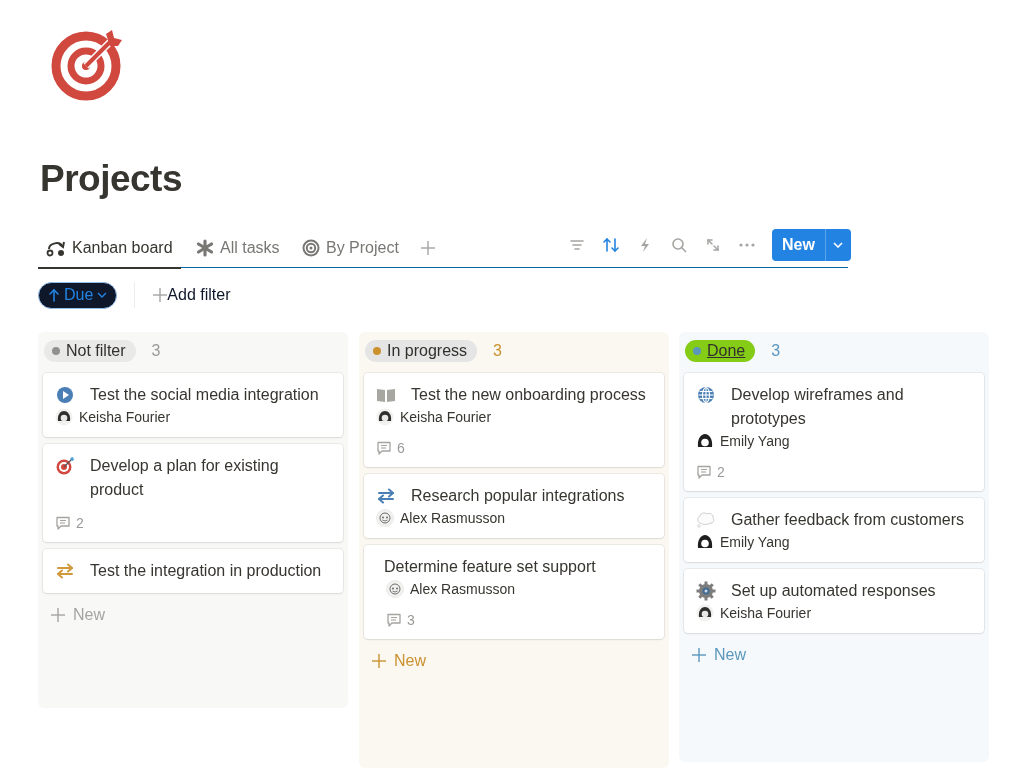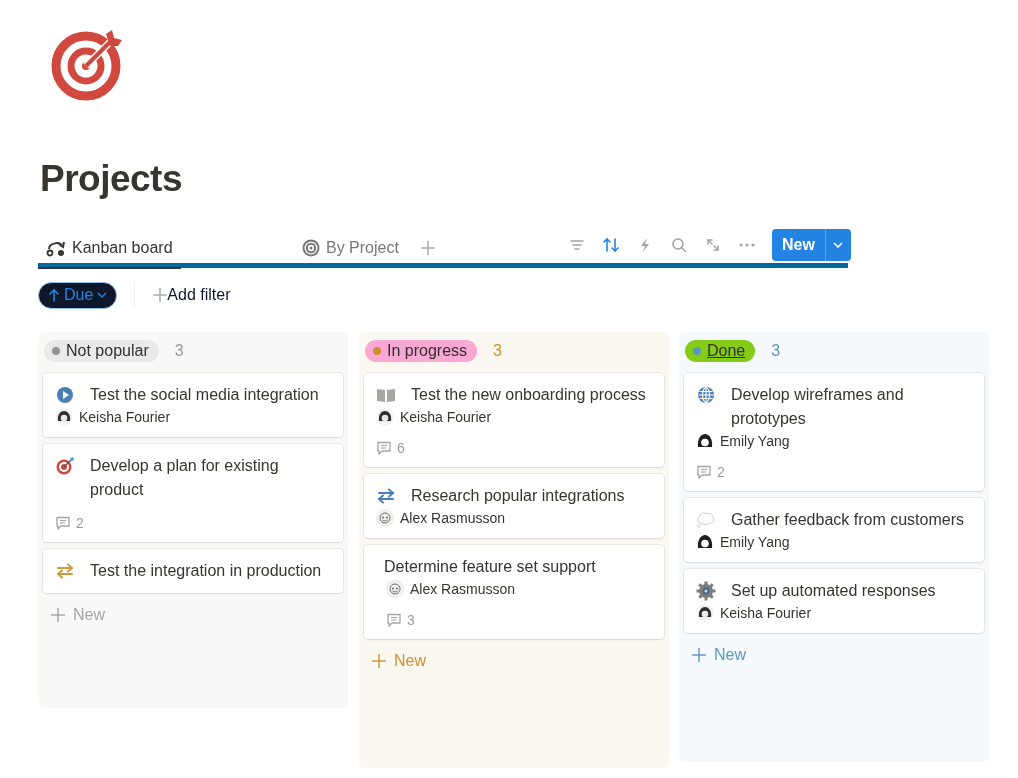--- a/index.html
+++ b/index.html
@@ -3,21 +3,21 @@
 <meta charset="utf-8">
 <style>
   * { box-sizing: border-box; margin: 0; padding: 0; }
   html, body { width: 1018px; height: 778px; background: #ffffff; overflow: hidden; }
   body { font-family: "Liberation Sans", "DejaVu Sans", sans-serif; color: #37352f; position: relative; }
 
   .page-icon { position: absolute; left: 50px; top: 26px; width: 76px; height: 76px; }
 
   .page-title { position: absolute; left: 40px; top: 158px; font-size: 37px; font-weight: 700; color: #37352f; letter-spacing: -0.5px; }
 
-  .tabs-bar { position: absolute; left: 38px; top: 228px; width: 810px; height: 40px; border-bottom: 5px solid #0369a1; }
+  .tabs-bar { position: absolute; left: 38px; top: 228px; width: 810px; height: 40px; border-bottom: 1px solid #0369a1; }
   .tab { position: absolute; top: 0; height: 40px; display: flex; align-items: center; gap: 6px; font-size: 16px; color: #787774; cursor: pointer; }
   .tab.active { color: #37352f; }
   .tab.active::after { content: ""; position: absolute; left: 0; right: 0; bottom: -1px; height: 2px; background: #37352f; }
   .tab svg { display: block; }
   .tab-kanban { left: 0; padding: 0 8px; }
   .tab-all { left: 158px; }
   .tab-project { left: 264px; }
   .tab-add { left: 382px; font-size: 22px; color: #a5a4a1; font-weight: 300; }
 
   .toolbar { position: absolute; top: 229px; left: 560px; height: 32px; display: flex; align-items: center; }
@@ -71,20 +71,32 @@
     <span>
       <svg width="20" height="18" viewBox="0 0 20 18">
           <path d="M3 10 C3 4, 14 2, 16 7" fill="none" stroke="#37352f" stroke-width="2"></path>
           <path d="M13 5 L17 8 L18 3" fill="none" stroke="#37352f" stroke-width="2"></path>
           <circle cx="4" cy="14" r="2.5" fill="none" stroke="#37352f" stroke-width="1.8"></circle>
           <circle cx="15" cy="14" r="3" fill="#37352f"></circle>
         </svg>
     </span>
     <span>Kanban board</span>
   </div>
+  <div class="tab tab-all">
+    <span>
+      <svg width="18" height="18" viewBox="0 0 18 18">
+          <g stroke="#787774" stroke-width="3.2" stroke-linecap="round">
+            <line x1="9" y1="2" x2="9" y2="16"></line>
+            <line x1="2.5" y1="5" x2="15.5" y2="13"></line>
+            <line x1="2.5" y1="13" x2="15.5" y2="5"></line>
+          </g>
+        </svg>
+    </span>
+    <span>All tasks</span>
+  </div>
   <div class="tab tab-project">
     <span>
       <svg width="18" height="18" viewBox="0 0 18 18">
           <circle cx="9" cy="9" r="7.5" fill="none" stroke="#787774" stroke-width="2"></circle>
           <circle cx="9" cy="9" r="4.2" fill="none" stroke="#787774" stroke-width="2"></circle>
           <circle cx="9" cy="9" r="1.5" fill="#787774"></circle>
         </svg>
     </span>
     <span>By Project</span>
   </div>
@@ -180,21 +192,21 @@
         </g>
       </svg>
     <span>Add filter</span>
   </div>
 </div>
 
 <div class="column col-1">
   <div class="col-header">
     <div class="status-pill" style="background:#e9e9e7;">
       <span class="status-dot" style="background:#91918e;"></span>
-      <span>Not popular</span>
+      <span>Not filter</span>
     </div>
     <span class="col-count" style="color:#9b9a97;">3</span>
   </div>
 
   <div class="card">
     <div class="card-title">
       <span class="ticon">
         <svg width="18" height="18" viewBox="0 0 18 18">
             <circle cx="9" cy="9" r="8" fill="#4a7fb5"></circle>
             <path d="M7 5 L13 9 L7 13 Z" fill="#fff"></path>
@@ -259,21 +271,21 @@
           <line x1="7" y1="0" x2="7" y2="14"></line>
           <line x1="0" y1="7" x2="14" y2="7"></line>
         </g>
       </svg>
     <span>New</span>
   </div>
 </div>
 
 <div class="column col-2">
   <div class="col-header">
-    <div class="status-pill" style="background:#f9a8d4;">
+    <div class="status-pill" style="background:#e5e5e5;">
       <span class="status-dot" style="background:#cb912f;"></span>
       <span>In progress</span>
     </div>
     <span class="col-count" style="color:#cb912f;">3</span>
   </div>
 
   <div class="card">
     <div class="card-title">
       <span class="ticon">
         <svg width="20" height="16" viewBox="0 0 20 16">

